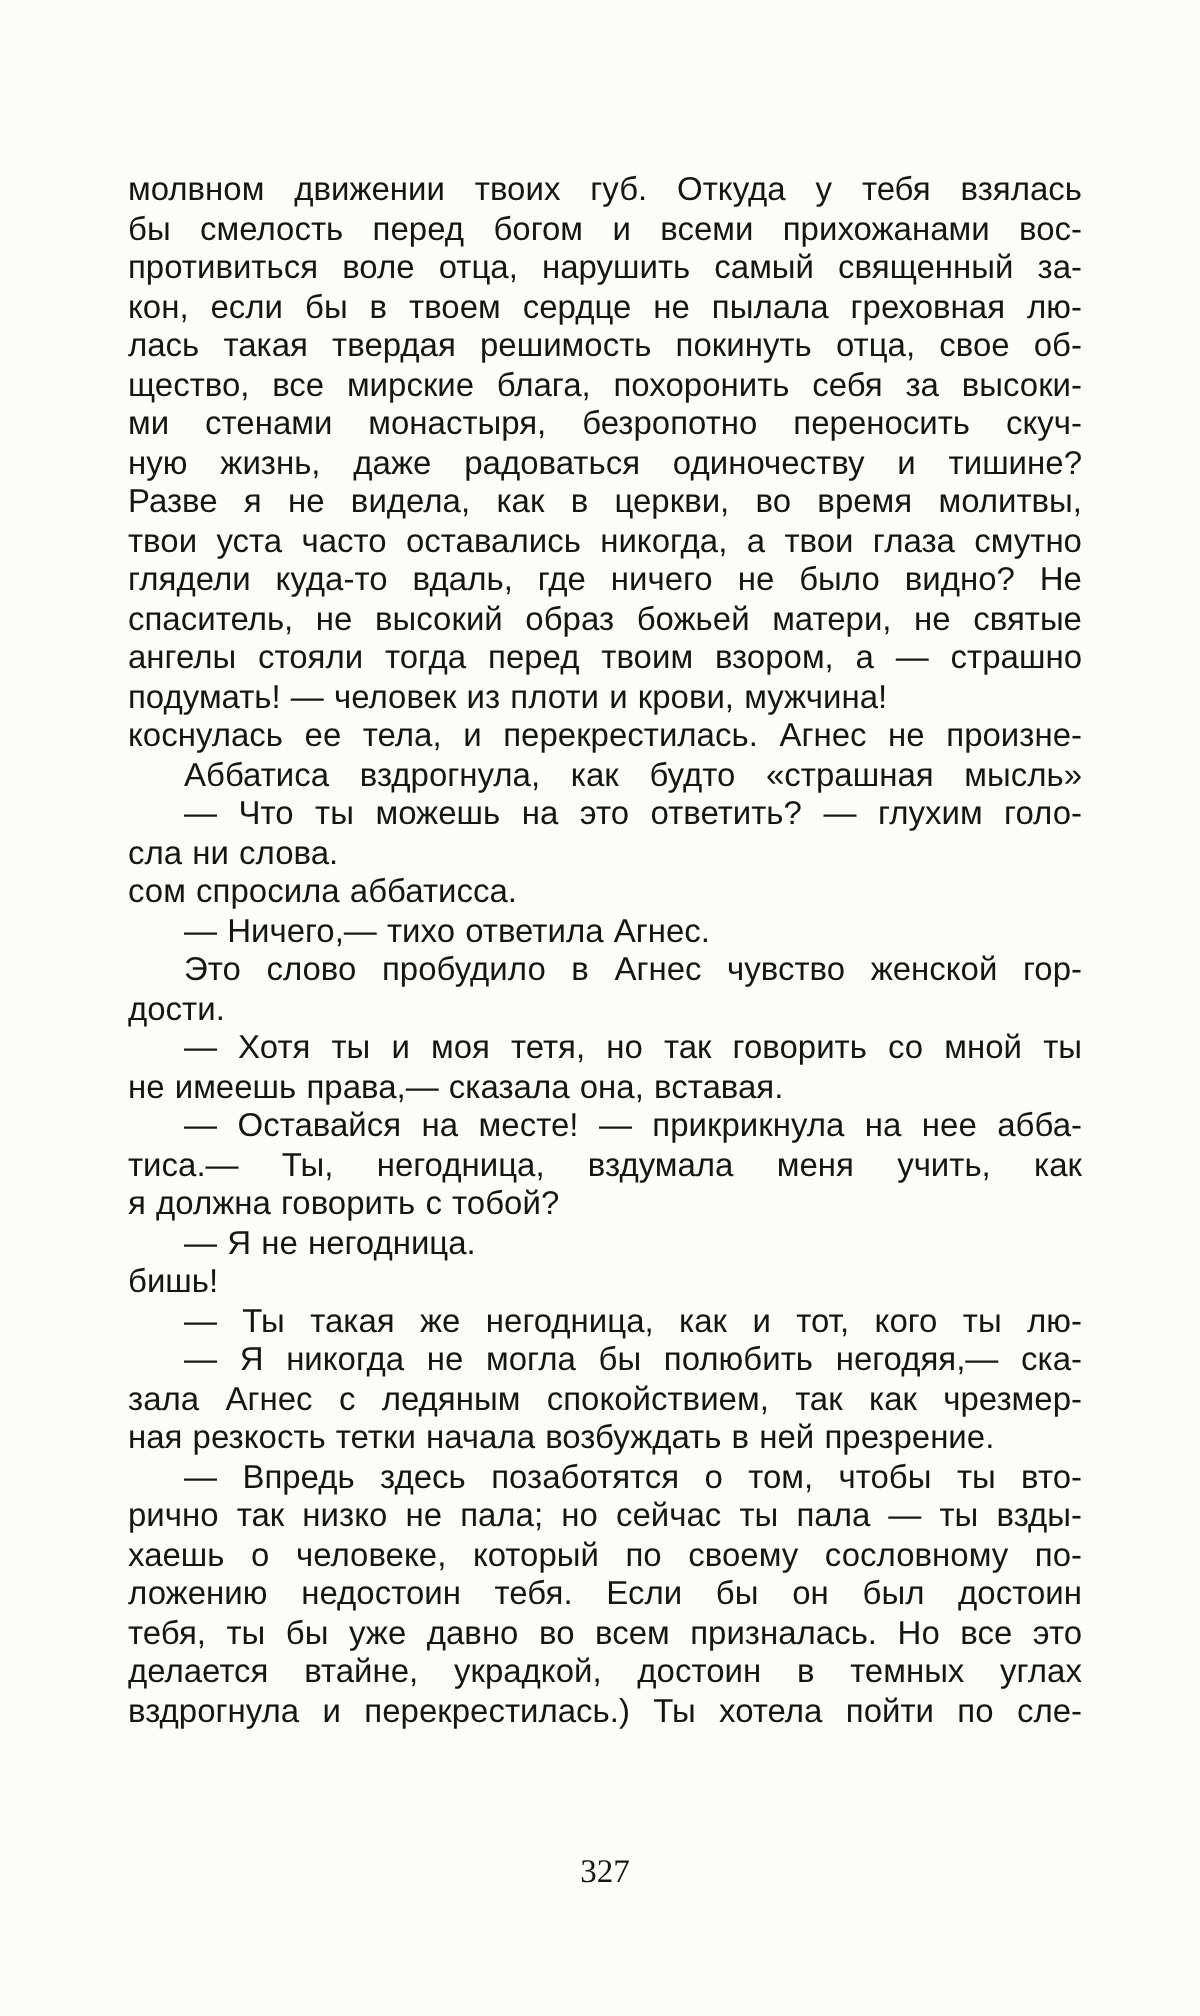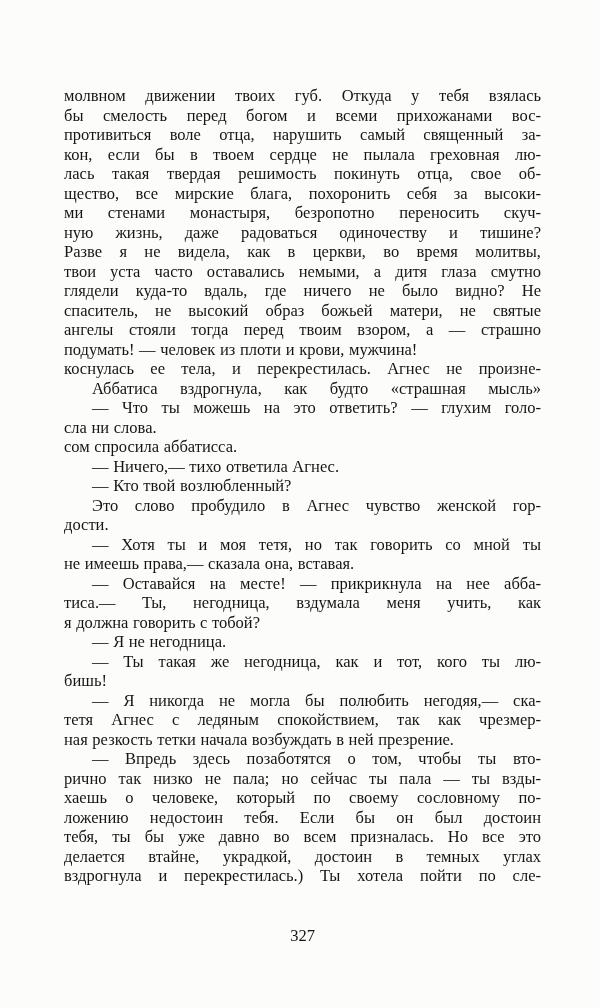--- a/index.html
+++ b/index.html
@@ -16,21 +16,21 @@
   .book-page {
     position: absolute;
     inset: 0;
     background: #fcfcfa;
   }
   .text-block {
     position: absolute;
     left: 64px;
     top: 86px;
     width: 477px;
-    font-family: Liberation Serif, serif;
+    font-family: Liberation Sans, sans-serif;
     font-size: 16.5px;
     color: #161513;
     -webkit-font-smoothing: antialiased;
   }
   .line {
     height: 19.5px;
     line-height: 19.5px;
     overflow: hidden;
     white-space: normal;
     word-spacing: 0.5px;
@@ -64,44 +64,43 @@
   <div class="text-block">
       <div class="line just">молвном движении твоих губ. Откуда у тебя взялась</div>
       <div class="line just">бы смелость перед богом и всеми прихожанами вос-</div>
       <div class="line just">противиться воле отца, нарушить самый священный за-</div>
       <div class="line just">кон, если бы в твоем сердце не пылала греховная лю-</div>
       <div class="line just">лась такая твердая решимость покинуть отца, свое об-</div>
       <div class="line just">щество, все мирские блага, похоронить себя за высоки-</div>
       <div class="line just">ми стенами монастыря, безропотно переносить скуч-</div>
       <div class="line just">ную жизнь, даже радоваться одиночеству и тишине?</div>
       <div class="line just">Разве я не видела, как в церкви, во время молитвы,</div>
-      <div class="line just">твои уста часто оставались немыми, а дитя глаза смутно</div>
+      <div class="line just">твои уста часто оставались никогда, а твои глаза смутно</div>
       <div class="line just">глядели куда-то вдаль, где ничего не было видно? Не</div>
       <div class="line just">спаситель, не высокий образ божьей матери, не святые</div>
       <div class="line just">ангелы стояли тогда перед твоим взором, а — страшно</div>
       <div class="line left">подумать! — человек из плоти и крови, мужчина!</div>
       <div class="line just">коснулась ее тела, и перекрестилась. Агнес не произне-</div>
       <div class="line just indent">Аббатиса вздрогнула, как будто «страшная мысль»</div>
       <div class="line just indent">— Что ты можешь на это ответить? — глухим голо-</div>
       <div class="line left">сла ни слова.</div>
       <div class="line left">сом спросила аббатисса.</div>
       <div class="line left indent">— Ничего,— тихо ответила Агнес.</div>
-      <div class="line left indent">— Кто твой возлюбленный?</div>
       <div class="line just indent">Это слово пробудило в Агнес чувство женской гор-</div>
       <div class="line left">дости.</div>
       <div class="line just indent">— Хотя ты и моя тетя, но так говорить со мной ты</div>
       <div class="line left">не имеешь права,— сказала она, вставая.</div>
       <div class="line just indent">— Оставайся на месте! — прикрикнула на нее абба-</div>
       <div class="line just">тиса.— Ты, негодница, вздумала меня учить, как</div>
       <div class="line left">я должна говорить с тобой?</div>
       <div class="line left indent">— Я не негодница.</div>
+      <div class="line left">бишь!</div>
       <div class="line just indent">— Ты такая же негодница, как и тот, кого ты лю-</div>
-      <div class="line left">бишь!</div>
       <div class="line just indent">— Я никогда не могла бы полюбить негодяя,— ска-</div>
-      <div class="line just">тетя Агнес с ледяным спокойствием, так как чрезмер-</div>
+      <div class="line just">зала Агнес с ледяным спокойствием, так как чрезмер-</div>
       <div class="line left">ная резкость тетки начала возбуждать в ней презрение.</div>
       <div class="line just indent">— Впредь здесь позаботятся о том, чтобы ты вто-</div>
       <div class="line just">рично так низко не пала; но сейчас ты пала — ты взды-</div>
       <div class="line just">хаешь о человеке, который по своему сословному по-</div>
       <div class="line just">ложению недостоин тебя. Если бы он был достоин</div>
       <div class="line just">тебя, ты бы уже давно во всем призналась. Но все это</div>
       <div class="line just">делается втайне, украдкой, достоин в темных углах</div>
       <div class="line just">вздрогнула и перекрестилась.) Ты хотела пойти по сле-</div>
     </div>
   <div class="page-number">327</div>

